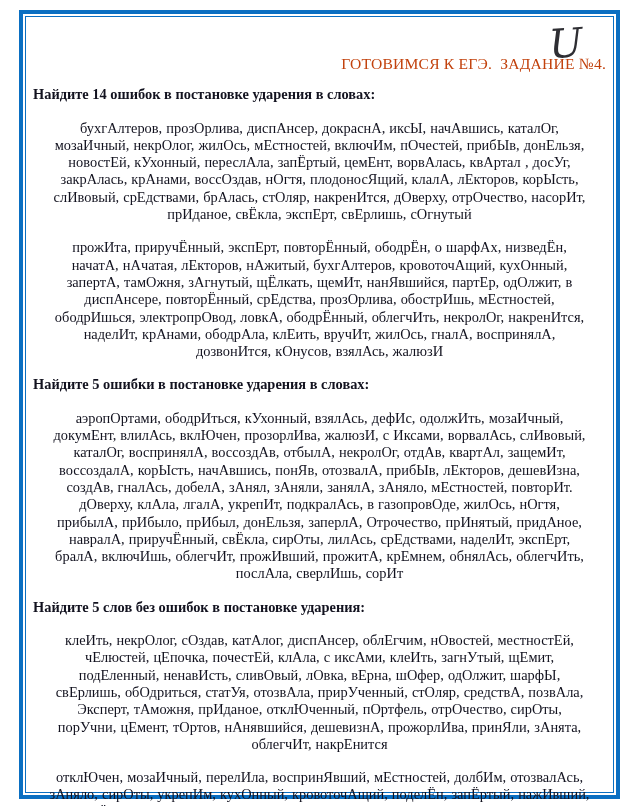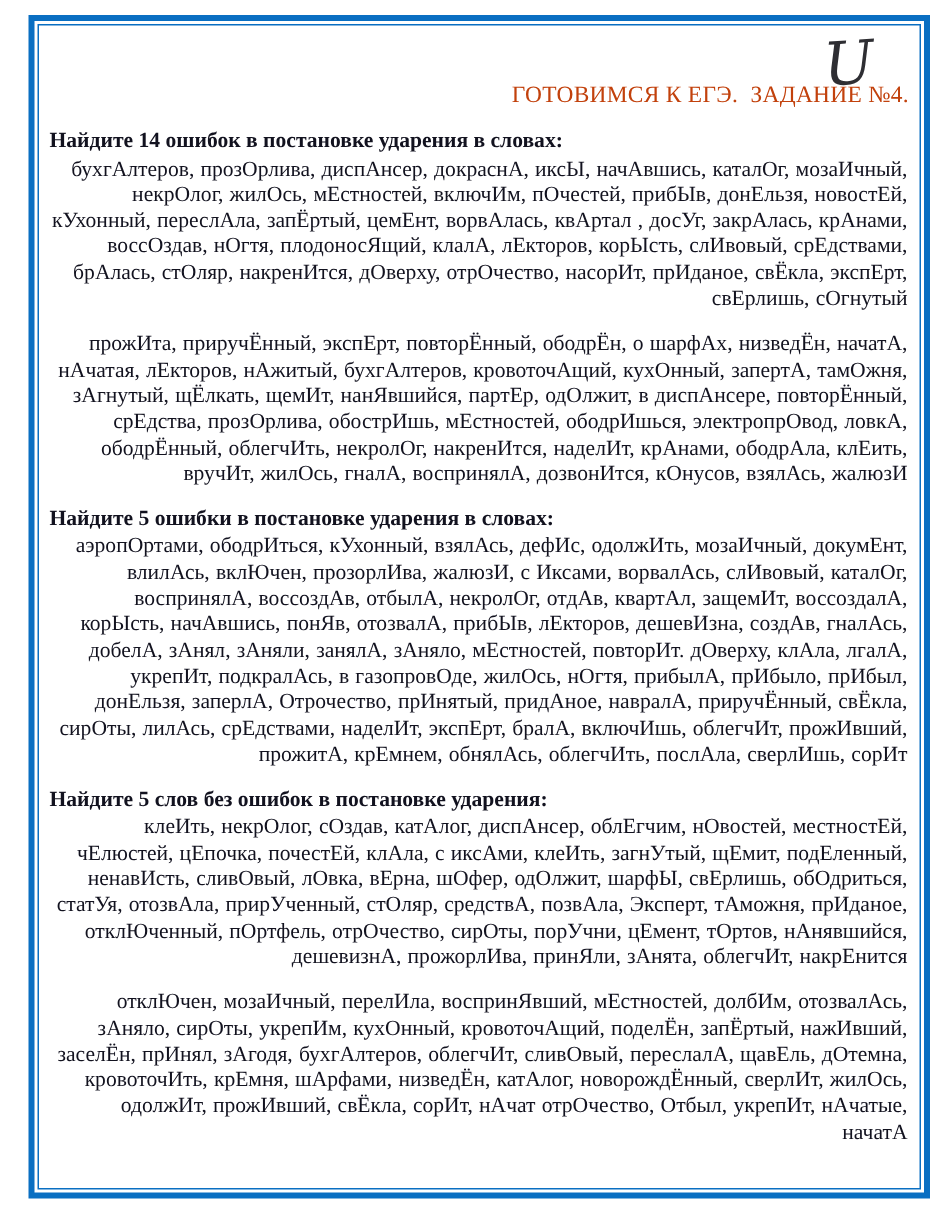--- a/index.html
+++ b/index.html
@@ -66,22 +66,22 @@
     white-space: pre;
   }
   .section {
     margin-bottom: 13px;
   }
   .section-header {
     font-weight: bold;
     margin: 0 0 1px 0;
   }
   .section-body {
-    margin: 1px;
-    text-align: right;
+    margin: 16px;
+    text-align: center;
     word-spacing: 0.5px;
   }
 </style>
 </head>
 <body>
 
 <div class="outer-frame">
   <div class="inner-frame">
     <div class="content">
 

